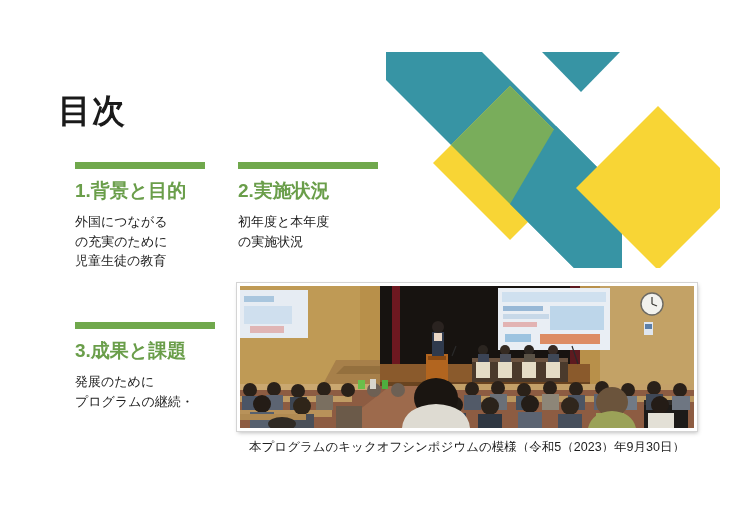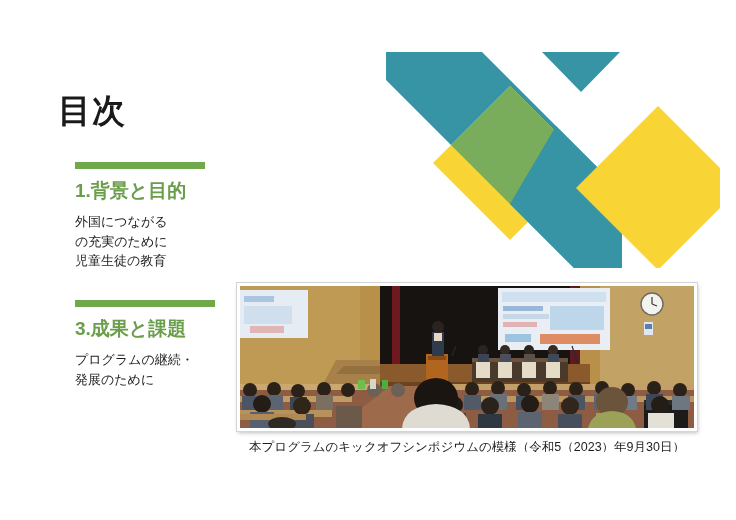--- a/index.html
+++ b/index.html
@@ -62,21 +62,21 @@
     font-size: 13px;
     color: #1d1d1d;
     line-height: 1.52;
     margin: 0;
   }
 
   #sec-1 { left: 55px;  top: 162px; width: 140px; }
   #sec-1 .rule { width: 130px; }
   #sec-2 { left: 218px; top: 162px; width: 145px; }
   #sec-2 .rule { width: 140px; }
-  #sec-3 { left: 55px;  top: 300px; width: 150px; }
+  #sec-3 { left: 55px;  top: 322px; width: 150px; }
   #sec-3 .rule { width: 140px; }
 
   
   .photo-frame {
     position: absolute;
     left: 237px;
     top: 283px;
     width: 460px;
     height: 148px;
     background: #ffffff;
@@ -157,27 +157,35 @@
   <div class="section" id="sec-1">
     <div class="rule"></div>
     <div class="section-heading">1.背景と目的</div>
     <div class="section-body">
       <div>外国につながる</div>
       <div>の充実のために</div>
       <div>児童生徒の教育</div>
     </div>
   </div>
 
+  <div class="section" id="sec-2">
+    <div class="rule"></div>
+    <div class="section-heading">2.実施状況</div>
+    <div class="section-body">
+      <div>初年度と本年度</div>
+      <div>の実施状況</div>
+    </div>
+  </div>
 
   <div class="section" id="sec-3">
     <div class="rule"></div>
     <div class="section-heading">3.成果と課題</div>
     <div class="section-body">
+      <div>発展のために</div>
       <div>プログラムの継続・</div>
-      <div>発展のために</div>
     </div>
   </div>
 
   <div class="photo-frame">
     <svg viewBox="0 0 454 142" preserveAspectRatio="none" xmlns="http://www.w3.org/2000/svg" role="img">
       <title>本プログラムのキックオフシンポジウムの会場写真（講演者が演台で話し、壇上にパネリストの机、スクリーンに資料が投影され、聴衆が着席している講堂）</title>
 
       <rect x="0" y="0" width="454" height="100" fill="#b8904a"></rect>
       <rect x="0" y="0" width="120" height="100" fill="#bf9a55"></rect>
       <rect x="360" y="0" width="94" height="100" fill="#c3a266"></rect>

